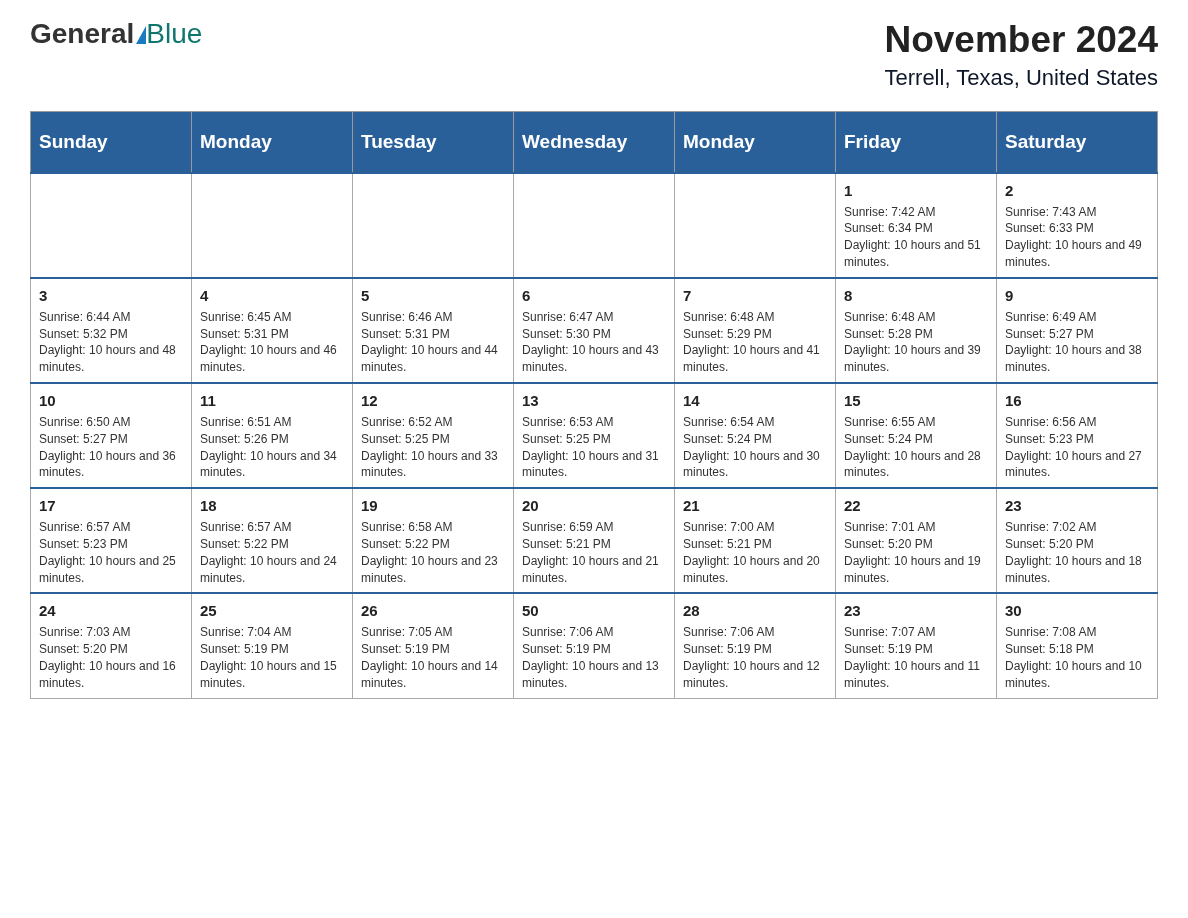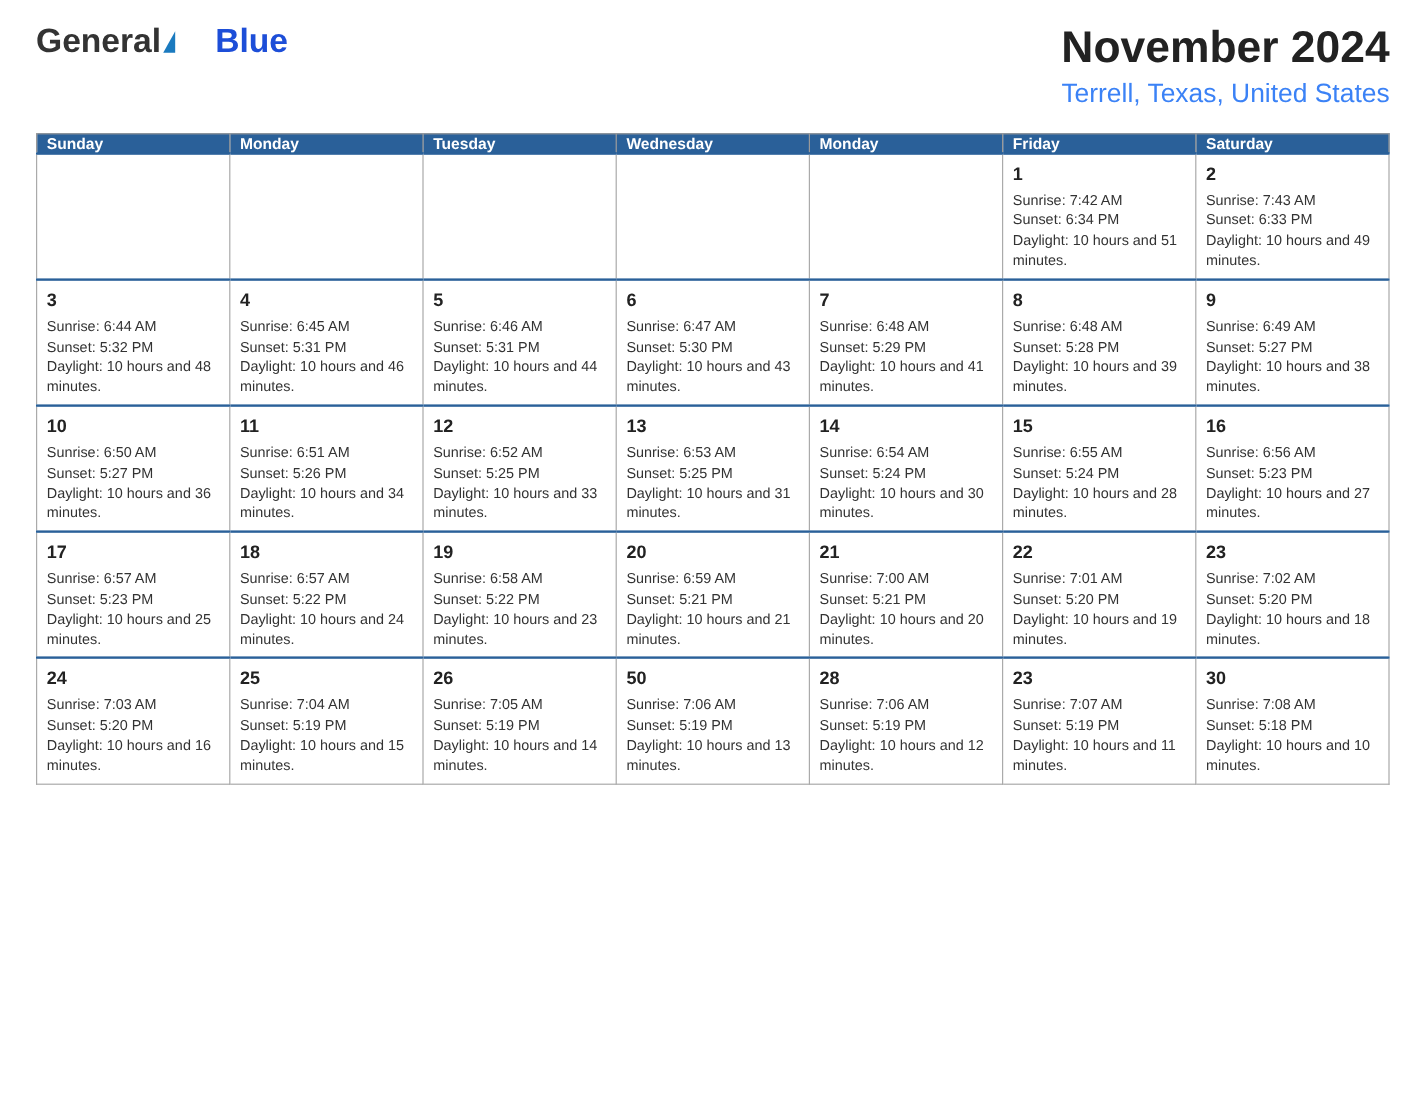--- a/index.html
+++ b/index.html
@@ -23,24 +23,23 @@
       align-items: flex-start;
     }
     .logo-general {
       font-size: 28px;
       font-weight: bold;
       color: #333;
       line-height: 1;
     }
     .logo-blue {
       font-size: 28px;
-      font-weight: bold;
-      color: #1d4ed8;
+      font-weight: normal;
+      color: #0f766e;
       line-height: 1;
-      margin-left: 33px;
     }
     .logo-triangle {
       display: inline-block;
       width: 0;
       height: 0;
       border-left: 10px solid transparent;
       border-bottom: 18px solid #1a7abf;
       margin-left: 2px;
       vertical-align: middle;
       position: relative;
@@ -51,34 +50,34 @@
     }
     .title-section h1 {
       font-size: 37px;
       font-weight: bold;
       color: #222;
       line-height: 1.1;
     }
     .title-section h2 {
       font-size: 22px;
       font-weight: normal;
-      color: #3b82f6;
+      color: #0f172a;
       margin-top: 4px;
     }
     .calendar {
       width: 100%;
       border-collapse: collapse;
       border: 1px solid #999;
     }
     .calendar th {
       background-color: #2a6099;
       color: #fff;
-      padding: 0 8px;
+      padding: 19px 8px;
       text-align: left;
-      font-size: 13px;
+      font-size: 19px;
       font-weight: bold;
       border: 1px solid #999;
     }
     .calendar td {
       vertical-align: top;
       padding: 6px 8px;
       border: 1px solid #aaa;
       width: 14.28%;
       min-height: 110px;
       font-size: 13px;

